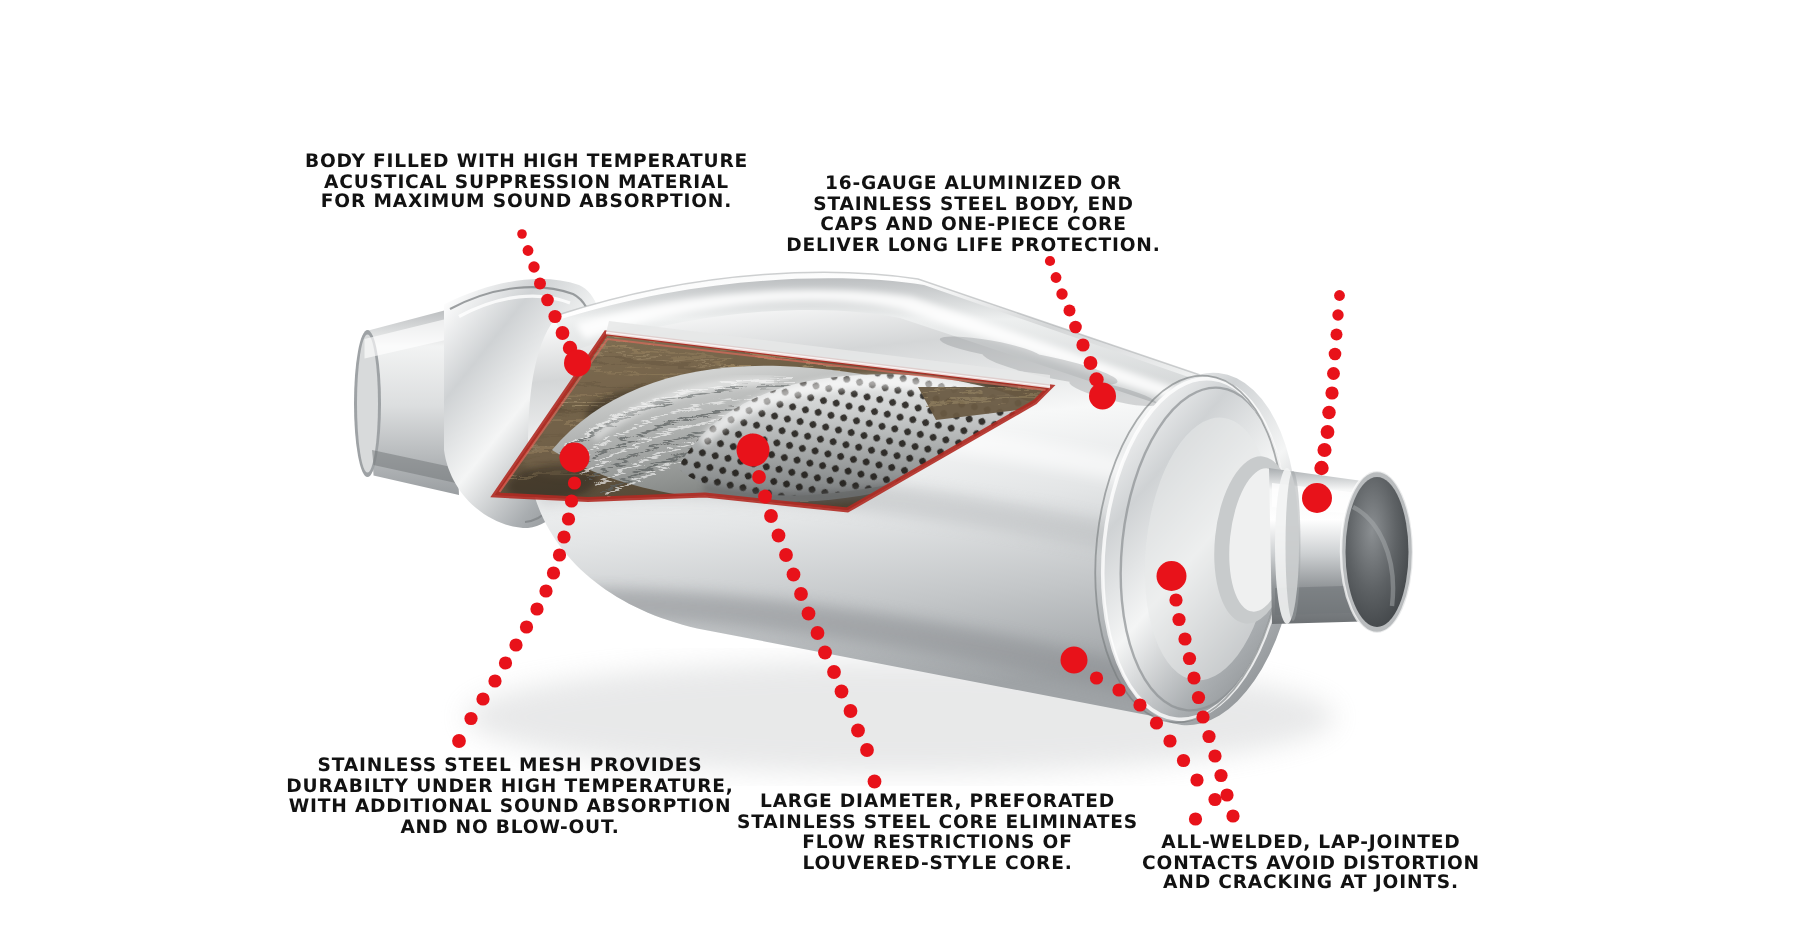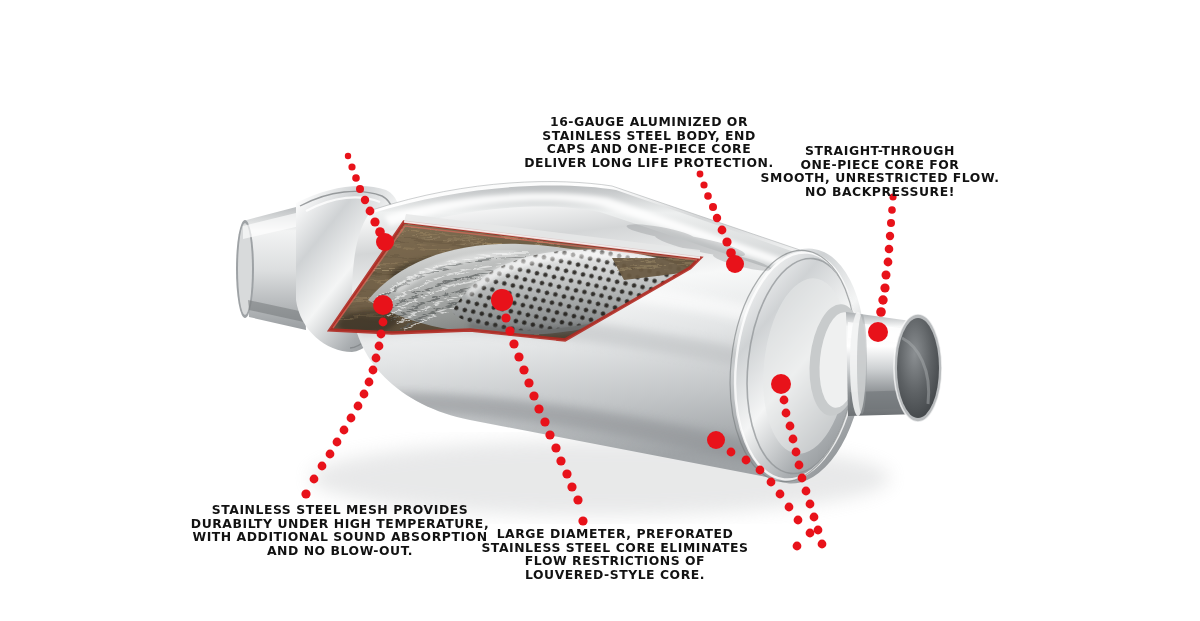--- a/index.html
+++ b/index.html
@@ -36,21 +36,21 @@
     line-height: 13.6px;
     letter-spacing: 0.55px;
     white-space: pre-line;
     text-transform: uppercase;
     -webkit-font-smoothing: none;
   }
   .callout.c1 { left: 186px; top: 100px; width: 330px; }
   .callout.c2 { left: 516px; top: 115px; width: 266px; }
   .callout.c3 { left: 752px; top: 144px; width: 256px; }
   .callout.c4 { left: 180px; top: 503px; width: 320px; text-align: center; }
-  .callout.c5 { left: 470px; top: 527px; width: 290px; }
+  .callout.c5 { left: 480px; top: 527px; width: 290px; }
   .callout.c6 { left: 738px; top: 554px; width: 272px; }
 </style>
 </head>
 <body>
 
 <div id="stage">
 
   <svg id="diagram-svg" viewBox="0 0 1200 621">
     <defs>
 
@@ -415,35 +415,37 @@
         <circle cx="802" cy="478" r="4.4"></circle>
           <circle cx="806" cy="491" r="4.4"></circle>
         <circle cx="810" cy="504" r="4.4"></circle>
           <circle cx="814" cy="517" r="4.4"></circle>
         <circle cx="818" cy="530" r="4.4"></circle>
           <circle cx="797" cy="546" r="4.4"></circle>
       </g>
     </g>
   </svg>
 
+  <div class="callout c1">BODY FILLED WITH HIGH TEMPERATURE
+ACUSTICAL SUPPRESSION MATERIAL
+FOR MAXIMUM SOUND ABSORPTION.</div>
 
   <div class="callout c2">16-GAUGE ALUMINIZED OR
 STAINLESS STEEL BODY, END
 CAPS AND ONE-PIECE CORE
 DELIVER LONG LIFE PROTECTION.</div>
 
-  <div class="callout c3">STRAIGHT-THROUGH
-ONE-PIECE CORE FOR
-SMOOTH, UNRESTRICTED FLOW.
-NO BACKPRESSURE!</div>
 
   <div class="callout c4">STAINLESS STEEL MESH PROVIDES
 DURABILTY UNDER HIGH TEMPERATURE,
 WITH ADDITIONAL SOUND ABSORPTION
 AND NO BLOW-OUT.</div>
 
   <div class="callout c5">LARGE DIAMETER, PREFORATED
 STAINLESS STEEL CORE ELIMINATES
 FLOW RESTRICTIONS OF
 LOUVERED-STYLE CORE.</div>
 
+  <div class="callout c6">ALL-WELDED, LAP-JOINTED
+CONTACTS AVOID DISTORTION
+AND CRACKING AT JOINTS.</div>
 
 </div>
 
 </body></html>

